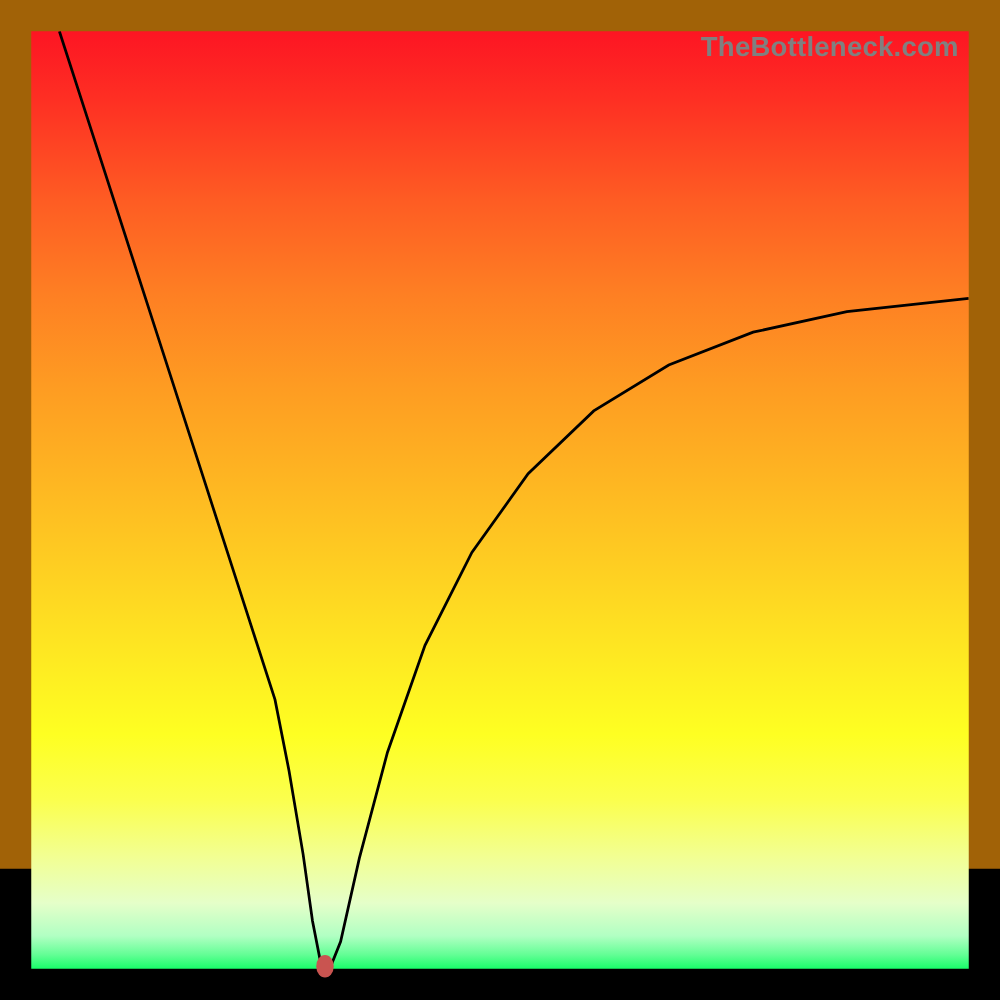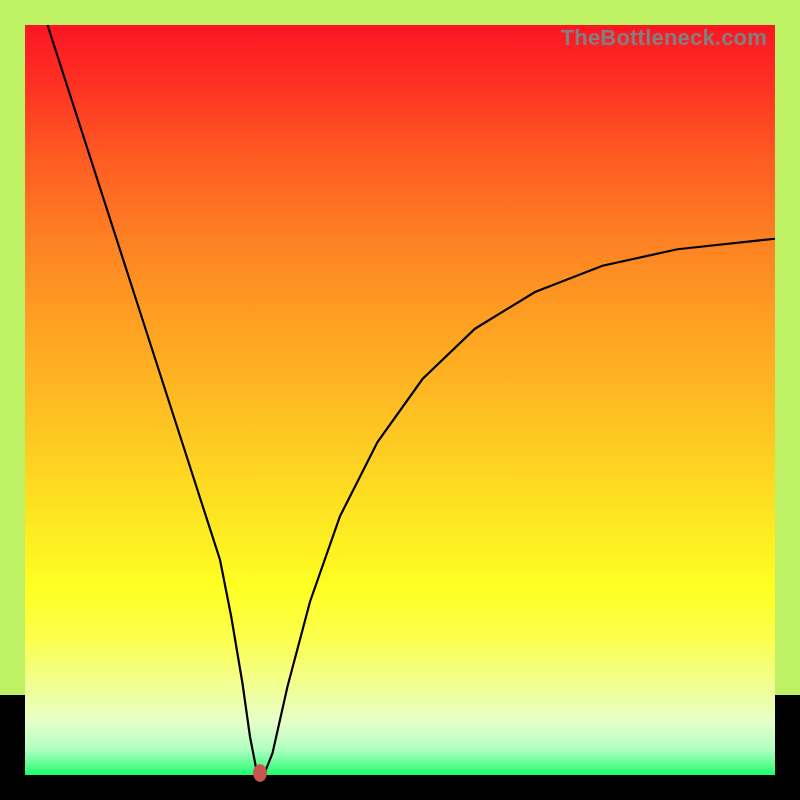--- a/index.html
+++ b/index.html
@@ -1,21 +1,21 @@
 <!DOCTYPE html>
 <html><head>
 <meta charset="utf-8">
 <style>
   * { margin: 0; padding: 0; box-sizing: border-box; }
   html, body { width: 800px; height: 800px; overflow: hidden; background: #000; }
   .frame {
     position: relative;
     width: 800px;
     height: 695px;
-    background: #bef264;
+    background: #a16207;
   }
   .plot-area {
     position: absolute;
     left: 25px;
     top: 25px;
     width: 750px;
     height: 750px;
     background: linear-gradient(to bottom,
       #fd1523 0%,
       #fe2e23 7%,

